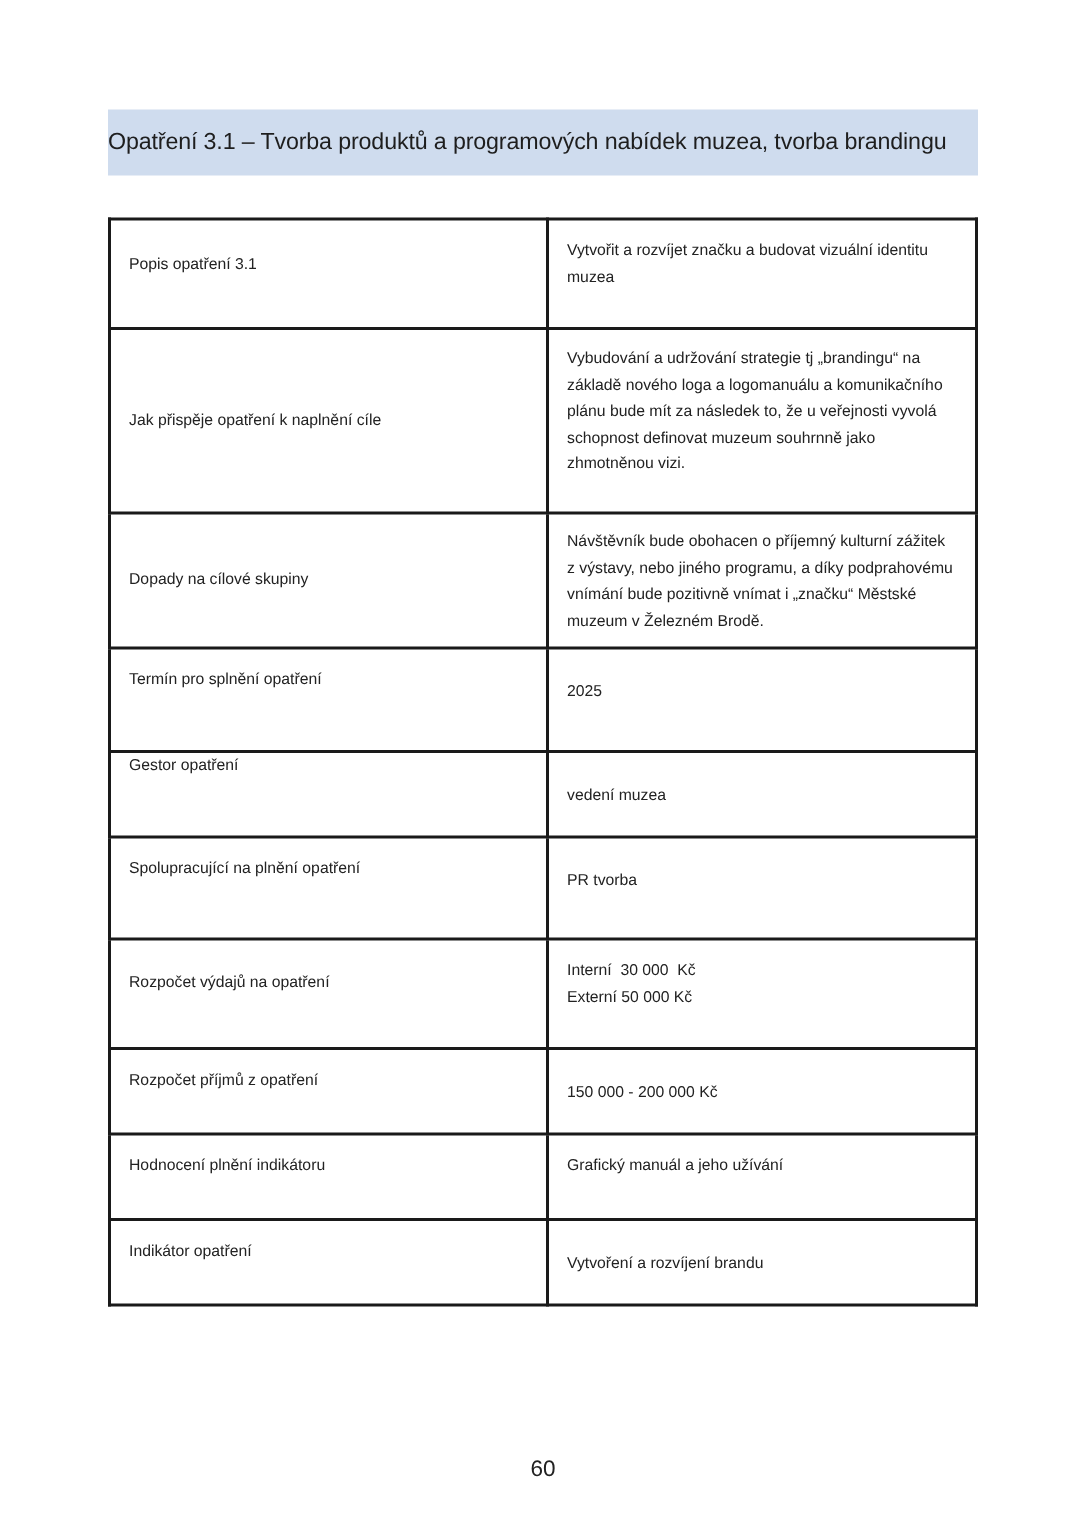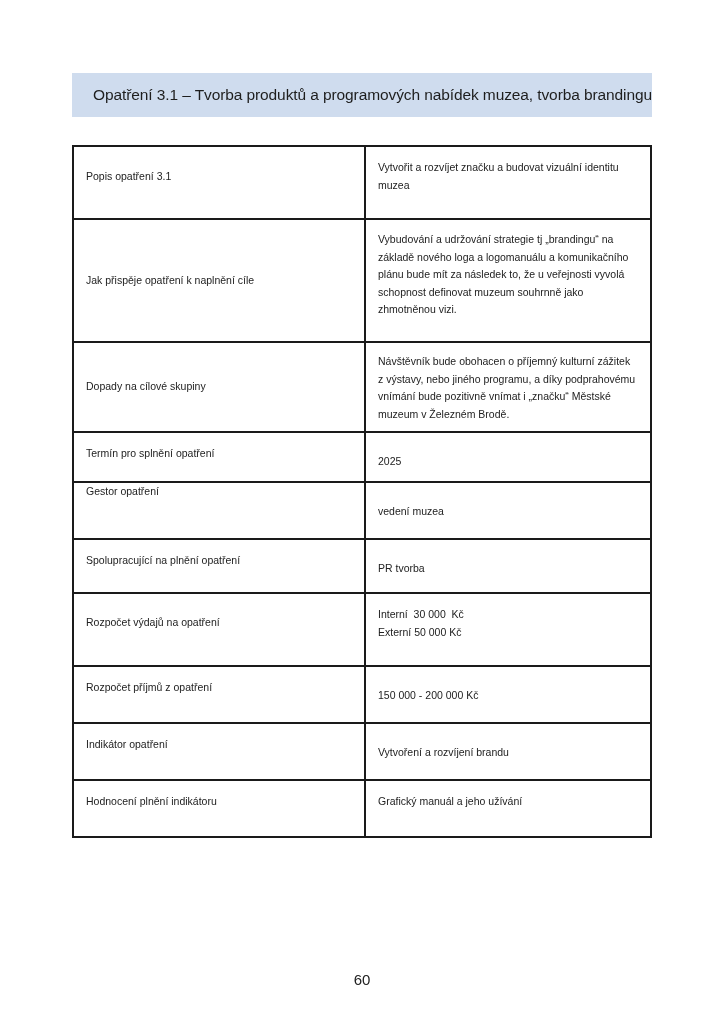--- a/index.html
+++ b/index.html
@@ -2,21 +2,21 @@
 <html><head>
   <meta charset="utf-8">
   <style>
     html, body { margin: 0; padding: 0; }
     body {
       width: 724px; height: 1024px; background: #ffffff; position: relative;
       font-family: "Liberation Sans", sans-serif; color: #222222; overflow: hidden;
     }
     .title-box {
       position: absolute; left: 72px; top: 73px; width: 580px; height: 44px;
-      background: #cfdcee; display: flex; align-items: center; justify-content: flex-end;
+      background: #cfdcee; display: flex; align-items: center; justify-content: flex-start;
     }
     .title-box span { font-size: 15.5px; color: #1e1e1e; letter-spacing: -0.1px; }
     table.measure {
       position: absolute; left: 72px; top: 145px; width: 580px;
       border-collapse: collapse; table-layout: fixed;
     }
     table.measure td {
       border: 2px solid #1a1a1a; font-size: 10.5px; line-height: 17.5px;
       vertical-align: top; padding: 0 12px; color: #222;
     }
@@ -40,47 +40,47 @@
     <td style="padding-top:12px"><span>Vytvořit a rozvíjet značku a budovat vizuální identitu muzea</span></td>
   </tr>
   <tr style="height:123px">
     <td class="label" style="vertical-align:middle"><span>Jak přispěje opatření k naplnění cíle</span></td>
     <td style="padding-top:11px"><span>Vybudování a udržování strategie tj „brandingu“ na základě nového loga a logomanuálu a komunikačního plánu bude mít za následek to, že u veřejnosti vyvolá schopnost definovat muzeum souhrnně jako zhmotněnou vizi.</span></td>
   </tr>
   <tr style="height:90px">
     <td class="label" style="vertical-align:middle"><span>Dopady na cílové skupiny</span></td>
     <td style="padding-top:10px"><span>Návštěvník bude obohacen o příjemný kulturní zážitek z výstavy, nebo jiného programu, a díky podprahovému vnímání bude pozitivně vnímat i „značku“ Městské muzeum v Železném Brodě.</span></td>
   </tr>
-  <tr style="height:50px">
+  <tr style="height:69px">
     <td class="label" style="padding-top:12px"><span>Termín pro splnění opatření</span></td>
     <td style="padding-top:20px"><span>2025</span></td>
   </tr>
   <tr style="height:57px">
     <td class="label" style=""><span>Gestor opatření</span></td>
     <td style="padding-top:20px"><span>vedení muzea</span></td>
   </tr>
-  <tr style="height:54px">
+  <tr style="height:68px">
     <td class="label" style="padding-top:12px"><span>Spolupracující na plnění opatření</span></td>
     <td style="padding-top:20px"><span>PR tvorba</span></td>
   </tr>
   <tr style="height:73px">
     <td class="label" style="padding-top:20px"><span>Rozpočet výdajů na opatření</span></td>
     <td style="padding-top:12px">
       <div style="white-space:pre">Interní  30 000  Kč</div>
       <div style="white-space:pre">Externí 50 000 Kč</div>
     </td>
   </tr>
   <tr style="height:57px">
     <td class="label" style="padding-top:12px"><span>Rozpočet příjmů z opatření</span></td>
     <td style="padding-top:20px"><span>150 000 - 200 000 Kč</span></td>
   </tr>
   <tr style="height:57px">
+    <td class="label" style="padding-top:12px"><span>Hodnocení plnění indikátoru</span></td>
+    <td style="padding-top:12px"><span>Grafický manuál a jeho užívání</span></td>
+  </tr>
+  <tr style="height:57px">
     <td class="label" style="padding-top:12px"><span>Indikátor opatření</span></td>
     <td style="padding-top:20px"><span>Vytvoření a rozvíjení brandu</span></td>
-  </tr>
-  <tr style="height:57px">
-    <td class="label" style="padding-top:12px"><span>Hodnocení plnění indikátoru</span></td>
-    <td style="padding-top:12px"><span>Grafický manuál a jeho užívání</span></td>
   </tr>
 </tbody>
   </table>
 
 <div class="page-number">60</div>
 
 </body></html>

